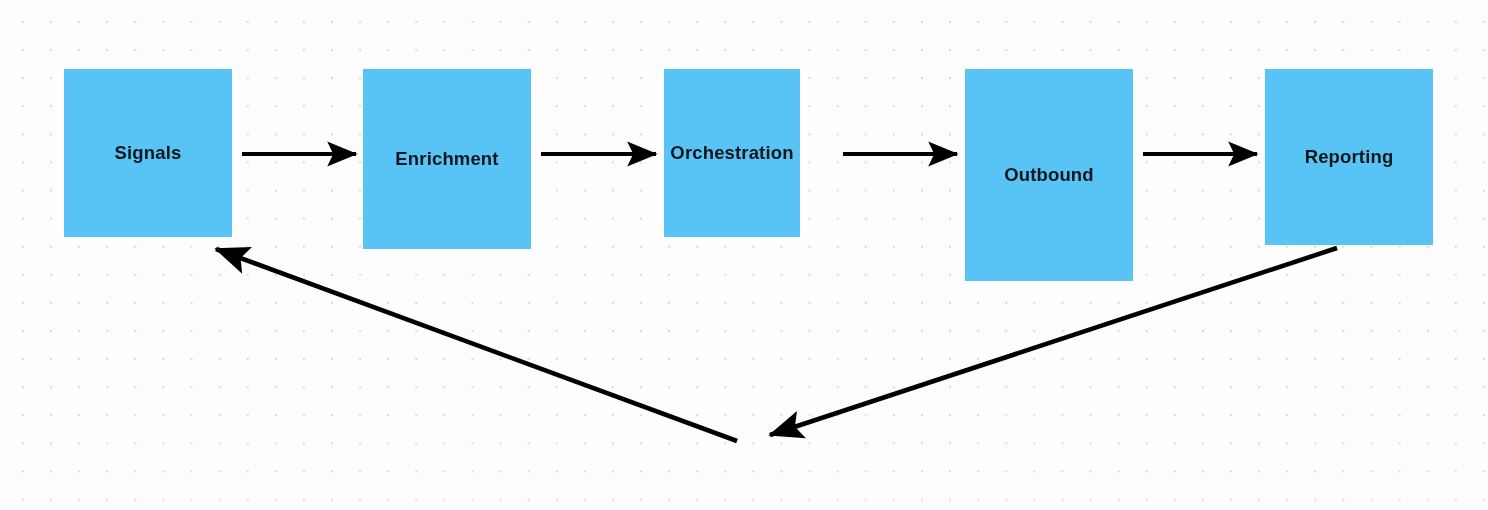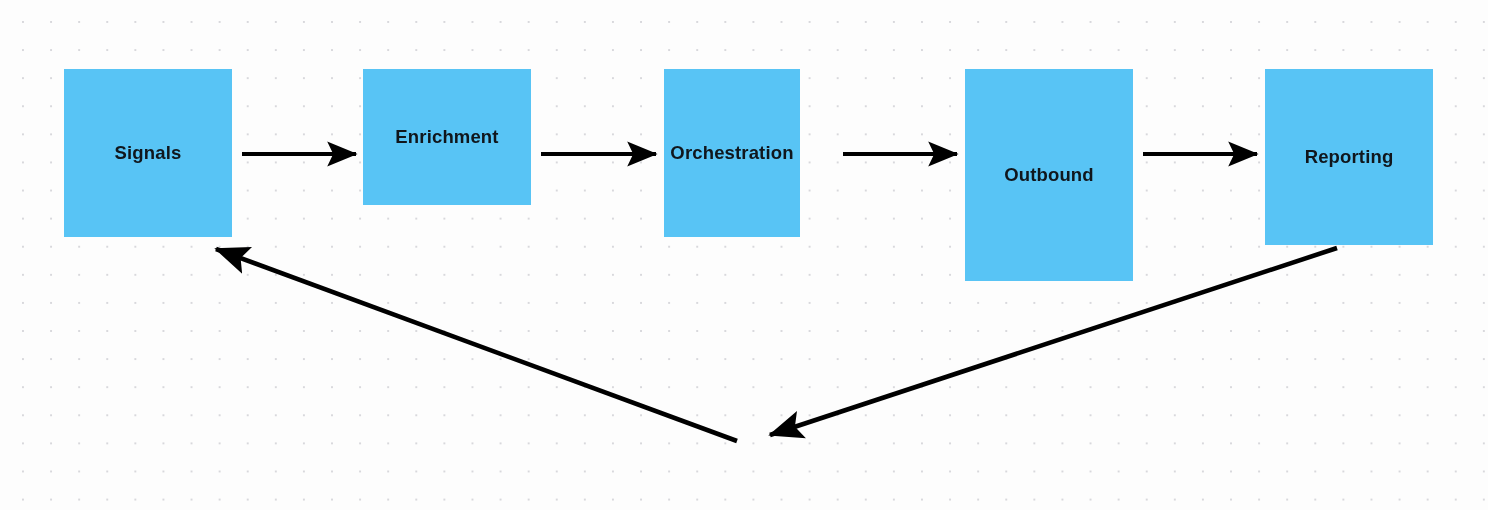--- a/index.html
+++ b/index.html
@@ -79,21 +79,21 @@
     </g>
     <g>
       <line x1="737" y1="441" x2="216" y2="249" stroke="#000000" stroke-width="4.6" marker-end="url(#arrowhead)"></line>
     </g>
   </svg>
 
   <div class="node" style="left:64px; top:69px; width:168px; height:168px;">
     <span class="node-label">Signals</span>
   </div>
 
-  <div class="node" style="left:363px; top:69px; width:168px; height:136px;">
+  <div class="node" style="left:363px; top:69px; width:168px; height:180px;">
     <span class="node-label">Enrichment</span>
   </div>
 
   <div class="node" style="left:664px; top:69px; width:136px; height:168px;">
     <span class="node-label">Orchestration</span>
   </div>
 
   <div class="node" style="left:965px; top:69px; width:168px; height:212px;">
     <span class="node-label">Outbound</span>
   </div>

